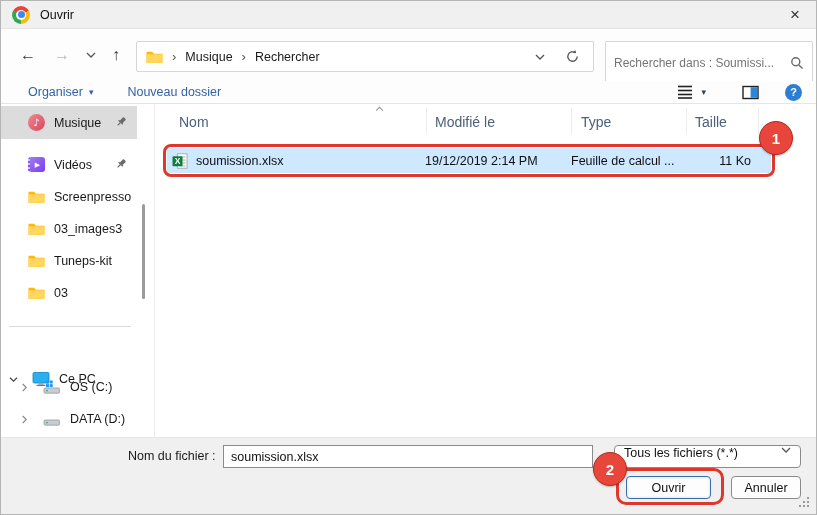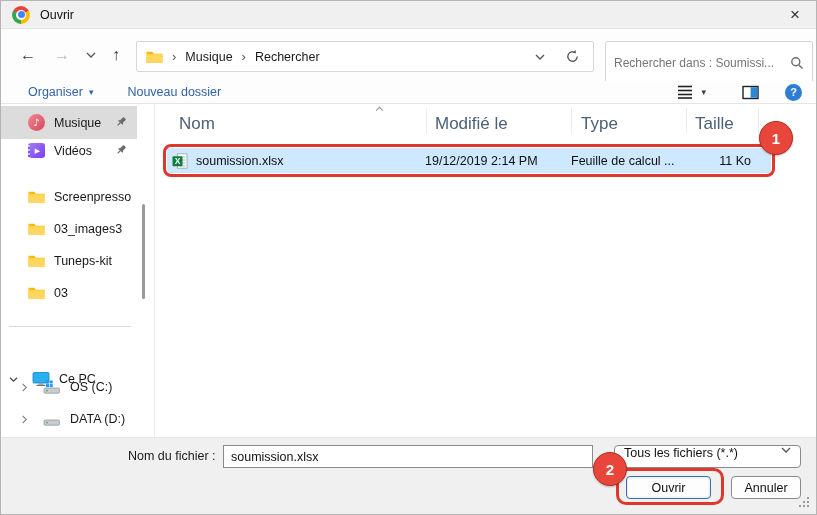--- a/index.html
+++ b/index.html
@@ -49,21 +49,21 @@
   .pin { position:absolute; right:9px; top:9px; }
   .icon-music { width:17px; height:17px; border-radius:50%; background:linear-gradient(135deg,#f08a8e,#d8445f); color:#fff; font-size:10px; display:flex; align-items:center; justify-content:center; font-family:"DejaVu Sans", sans-serif; flex:0 0 auto; }
   .icon-video { width:17px; height:15px; border-radius:3px; background:linear-gradient(135deg,#a07bf2,#7b3df0); color:#fff; font-size:7px; display:flex; align-items:center; justify-content:center; border-left:2px dotted #d9c8fb; flex:0 0 auto; }
   .side-divider { position:absolute; left:8px; top:222px; width:122px; height:1px; background:#d9d9d9; }
   .tree-item { position:absolute; height:24px; display:flex; align-items:center; }
   .tree-chev { display:flex; align-items:center; width:14px; }
   .side-scrollbar { position:absolute; left:141px; top:100px; width:3px; height:95px; background:#9a9a9a; border-radius:2px; }
 
   
   .content { position:absolute; left:160px; right:0; top:0; bottom:0; background:#fff; }
-  .col-h { position:absolute; top:10px; font-size:17px; color:#4c607a; }
+  .col-h { position:absolute; top:10px; font-size:14px; color:#4c607a; }
   .col-sep { position:absolute; top:4px; height:26px; width:1px; background:#ececec; }
   .sort-caret { position:absolute; left:214px; top:2px; }
   .row-annotation { position:absolute; left:2px; top:40px; width:612px; height:33px; border:3px solid #e0372c; border-radius:8px; z-index:4; }
   .file-row { position:absolute; left:6px; top:44px; width:604px; height:25px; background:#cde8ff; display:flex; align-items:center; }
   .c-name { width:258px; display:flex; align-items:center; gap:8px; padding-left:5px; }
   .c-date { width:146px; }
   .c-type { width:120px; }
   .c-size { flex:1; text-align:right; padding-right:20px; }
   .cell-text { font-size:12.5px; color:#101010; white-space:nowrap; }
 
@@ -183,21 +183,21 @@
         <span class="pin">
           <svg width="13" height="13" viewBox="0 0 14 14">
               <g fill="#6b6b6b" transform="rotate(45 7 7)">
                 <rect x="5" y="2" width="4" height="6" rx="1"></rect>
                 <rect x="3.8" y="7.4" width="6.4" height="1.5"></rect>
                 <rect x="6.4" y="8.9" width="1.2" height="4"></rect>
               </g>
             </svg>
         </span>
       </div>
-      <div class="side-item" style="top:30px;text-align:center;">
+      <div class="side-item" style="top:44px;text-align:center;">
         <span class="icon-video">▶</span>
         <span class="side-label">Vidéos</span>
         <span class="pin">
           <svg width="13" height="13" viewBox="0 0 14 14">
               <g fill="#6b6b6b" transform="rotate(45 7 7)">
                 <rect x="5" y="2" width="4" height="6" rx="1"></rect>
                 <rect x="3.8" y="7.4" width="6.4" height="1.5"></rect>
                 <rect x="6.4" y="8.9" width="1.2" height="4"></rect>
               </g>
             </svg>

